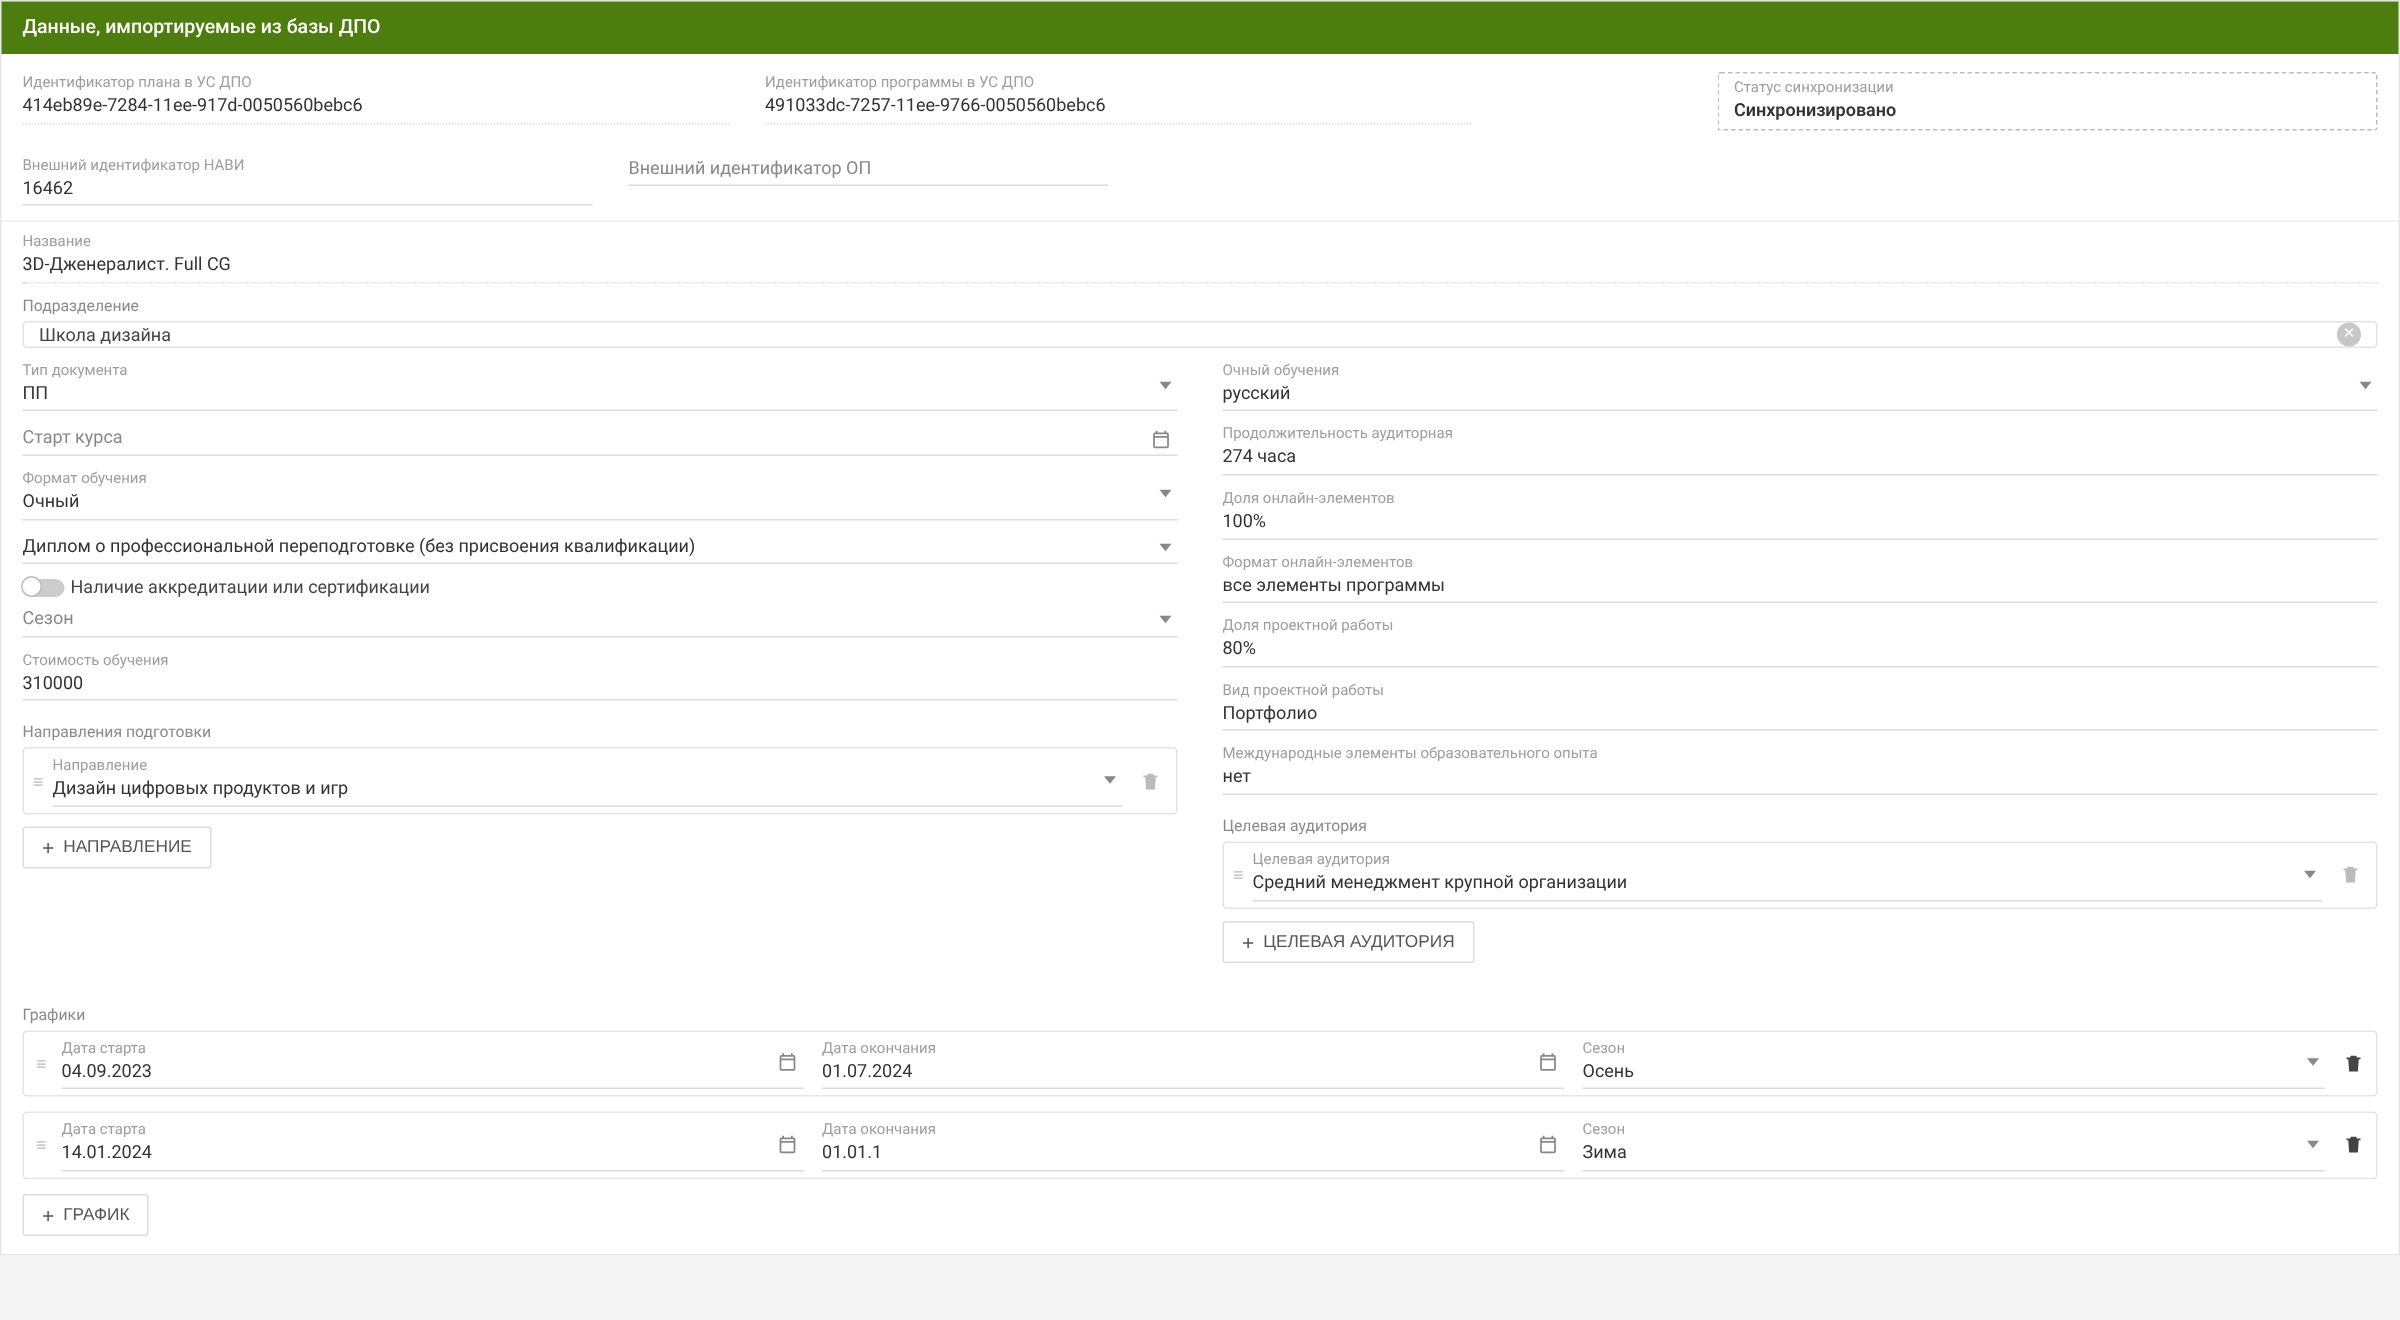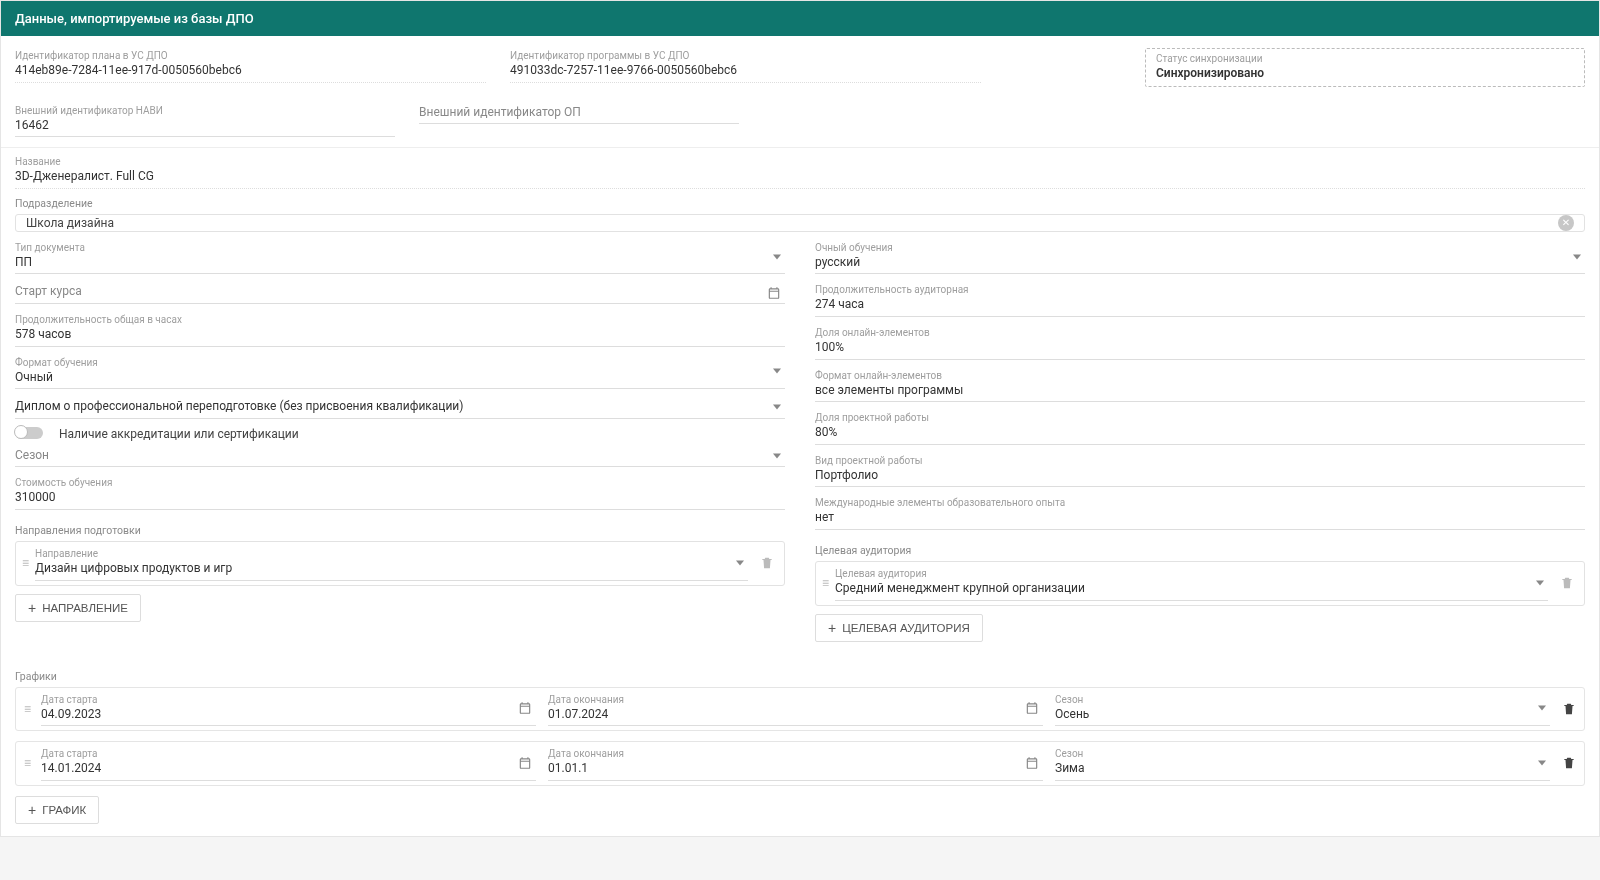--- a/index.html
+++ b/index.html
@@ -9,21 +9,21 @@
       color: #444;
       background: #f5f5f5;
       width: 1600px;
     }
     .panel {
       background: #fff;
       border: 1px solid #e5e5e5;
       margin-bottom: 12px;
     }
     .panel-header {
-      background: #0f766e;
+      background: #4d7c0f;
       color: #fff;
       padding: 10px 14px;
       font-size: 13px;
       font-weight: 500;
     }
     .panel-body { padding: 12px 14px; }
 
     .row { display: flex; gap: 24px; margin-bottom: 10px; align-items: flex-start; }
     .col { flex: 1; min-width: 0; }
     .col-third { flex: 0 0 30%; }
@@ -150,22 +150,22 @@
       font-size: 11.5px;
       color: #555;
       cursor: pointer;
       border-radius: 2px;
       text-transform: uppercase;
     }
     .btn .plus { font-size: 14px; line-height: 1; }
 
     .toggle {
       display: flex;
-      align-items: flex-start;
-      gap: 16px;
+      align-items: flex-end;
+      gap: 4px;
       margin: 5px 0;
     }
     .toggle-track {
       width: 28px; height: 12px;
       background: #ccc;
       border-radius: 10px;
       position: relative;
     }
     .toggle-knob {
       width: 14px; height: 14px;
@@ -277,24 +277,20 @@
 
         <div class="field" style="margin-bottom:8px;position:relative">
           <div class="field-placeholder">Старт курса</div>
           <span class="icon-calendar">
             <svg viewBox="0 0 24 24" fill="currentColor">
                 <path d="M19 4h-1V2h-2v2H8V2H6v2H5a2 2 0 0 0-2 2v14a2 2 0 0 0 2 2h14a2 2 0 0 0 2-2V6a2 2 0 0 0-2-2zm0 16H5V10h14v10zM5 8V6h14v2H5z"></path>
               </svg>
           </span>
         </div>
 
-        <div class="field" style="margin-bottom:8px">
-          <div class="field-label">Продолжительность общая в часах</div>
-          <div class="field-value">578 часов</div>
-        </div>
 
         <div class="field" style="margin-bottom:8px;position:relative">
           <div class="field-label">Формат обучения</div>
           <div class="field-value">Очный</div>
           <span class="icon-dropdown"></span>
         </div>
 
         <div class="field" style="margin-bottom:8px;position:relative">
           <div class="field-value">Диплом о профессиональной переподготовке (без присвоения квалификации)</div>
           <span class="icon-dropdown"></span>

